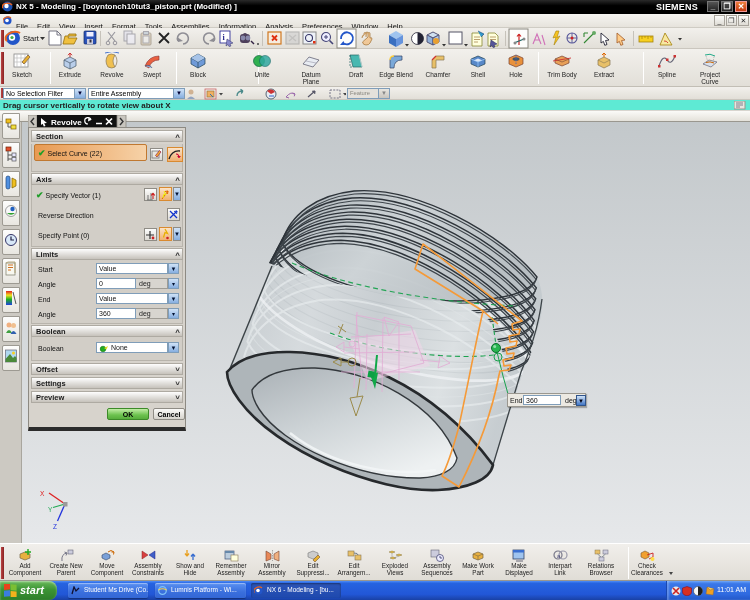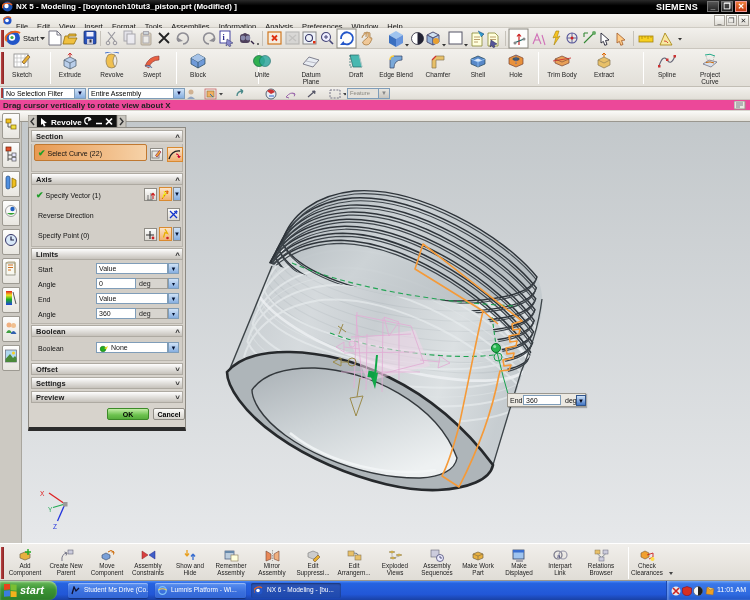--- a/index.html
+++ b/index.html
@@ -20,21 +20,21 @@
 #row2{left:0;top:28px;width:750px;height:21px;border-bottom:1px solid #cac6be;}
 #row3{left:0;top:49px;width:750px;height:38px;border-bottom:1px solid #c2beb5;}
 #row4{left:0;top:87px;width:750px;height:13px;border-bottom:1px solid #cac6be;}
 .grip{position:absolute;left:1px;width:3px;background:linear-gradient(90deg,#b44,#822);}
 .bigbtn{position:absolute;top:2px;width:46px;height:34px;text-align:center;font-size:6.5px;color:#222;line-height:7px;}
 .bigbtn svg{display:block;margin:1px auto 1px auto;}
 .vsep{position:absolute;top:3px;width:1px;background:#b8b4ac;border-right:1px solid #fff;}
 .combo{position:absolute;top:1px;height:11px;background:#fff;border:1px solid #7f9db9;font-size:7px;line-height:9px;color:#000;padding-left:2px;}
 .combo .dd{position:absolute;right:0;top:0;width:11px;height:9px;background:linear-gradient(#cfe2f7,#86aee0);border-left:1px solid #7f9db9;color:#003;font-size:6px;text-align:center;line-height:9px;}
 
-#prompt{left:0;top:100px;width:750px;height:11px;background:#ec4899;font-size:8px;font-weight:bold;color:#222;line-height:11px;padding-left:3px;border-bottom:1px solid #d8d5cf;}
+#prompt{left:0;top:100px;width:750px;height:11px;background:#5eead4;font-size:8px;font-weight:bold;color:#222;line-height:11px;padding-left:3px;border-bottom:1px solid #d8d5cf;}
 #dock{left:0;top:111px;width:750px;height:11px;background:linear-gradient(#fbfaf8,#e4e1da);border-bottom:1px solid #9a978f;}
 
 #resbar{left:0;top:122px;width:22px;height:421px;background:#ccc9c2;border-right:1px solid #a9a69e;}
 .rtab{position:absolute;left:2px;width:18px;height:26px;background:linear-gradient(#fdfdfc,#e8e6e0);border:1px solid #9d9a92;border-radius:2px 0 0 2px;}
 
 #viewport{left:22px;top:122px;width:728px;height:421px;background:linear-gradient(#c3c8cb,#e6e8ea);}
 
 #dlg{left:28px;top:114px;width:158px;}
 #dlghdr{position:relative;height:13px;width:100px;}
 #dlgbody{position:relative;width:158px;background:#d7d3cc;border:1px solid #8d8a83;border-bottom:4px solid #2b2b2b;padding:1px 2px 2px 2px;}

